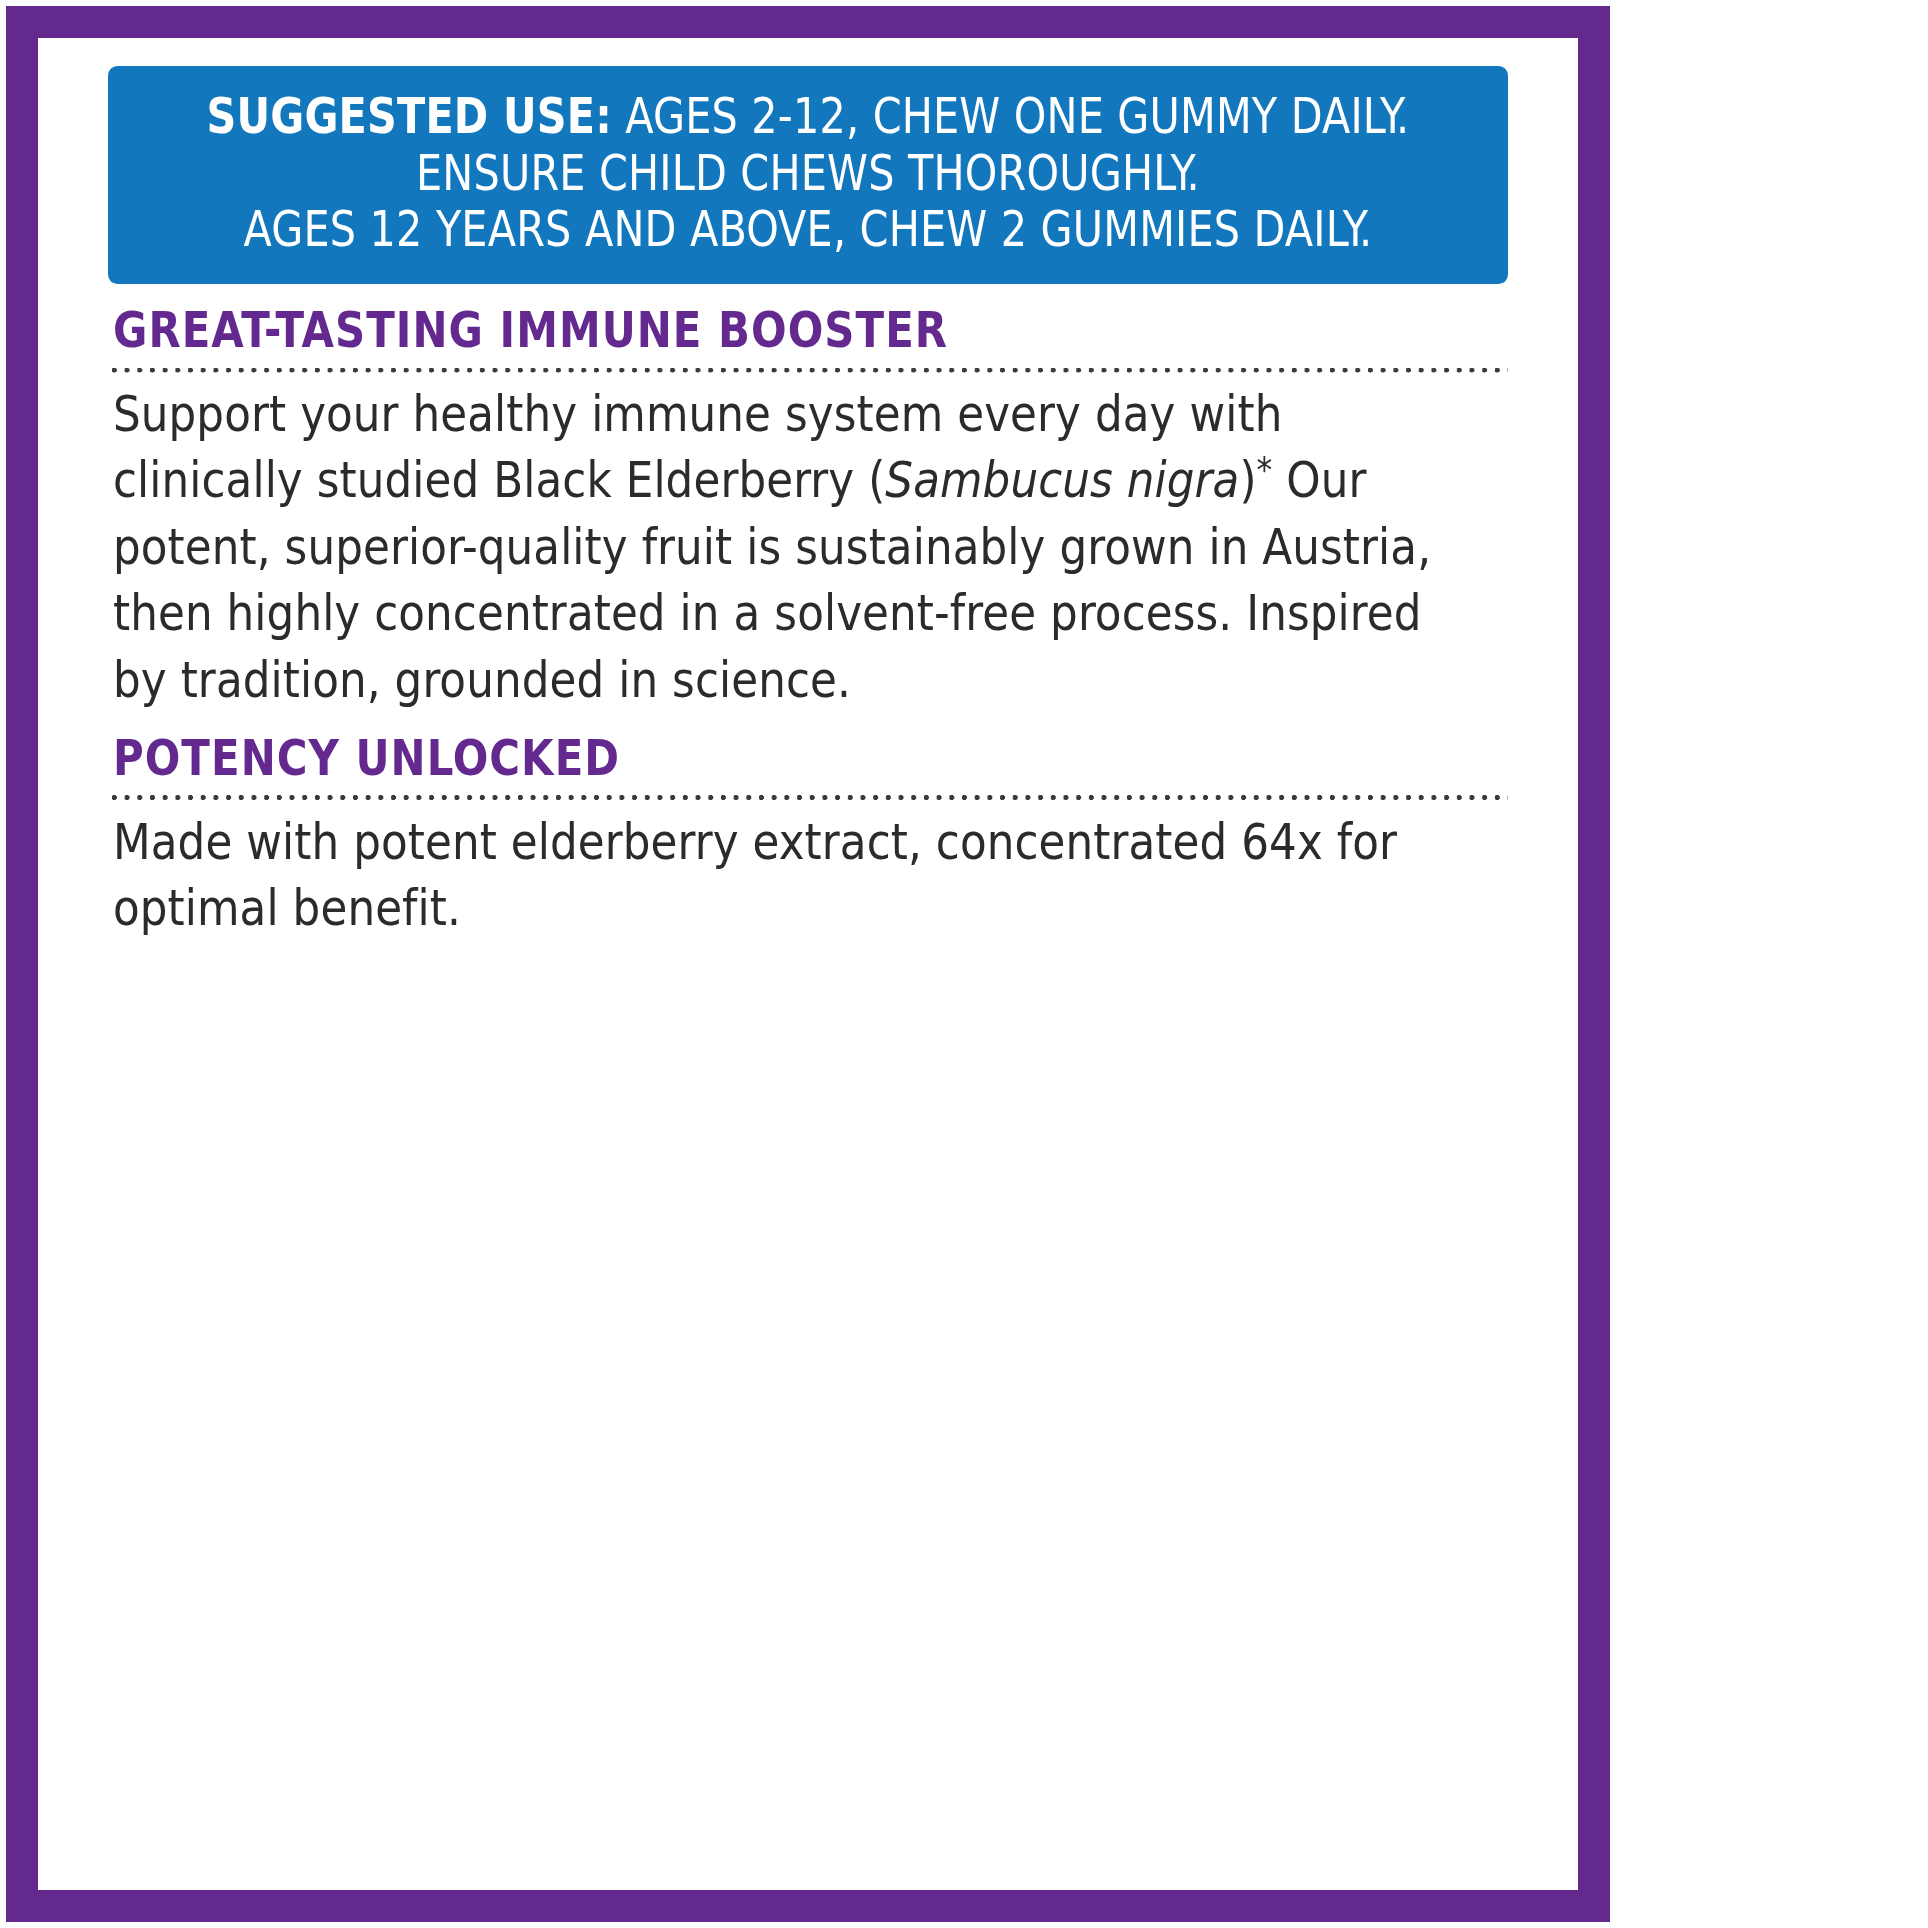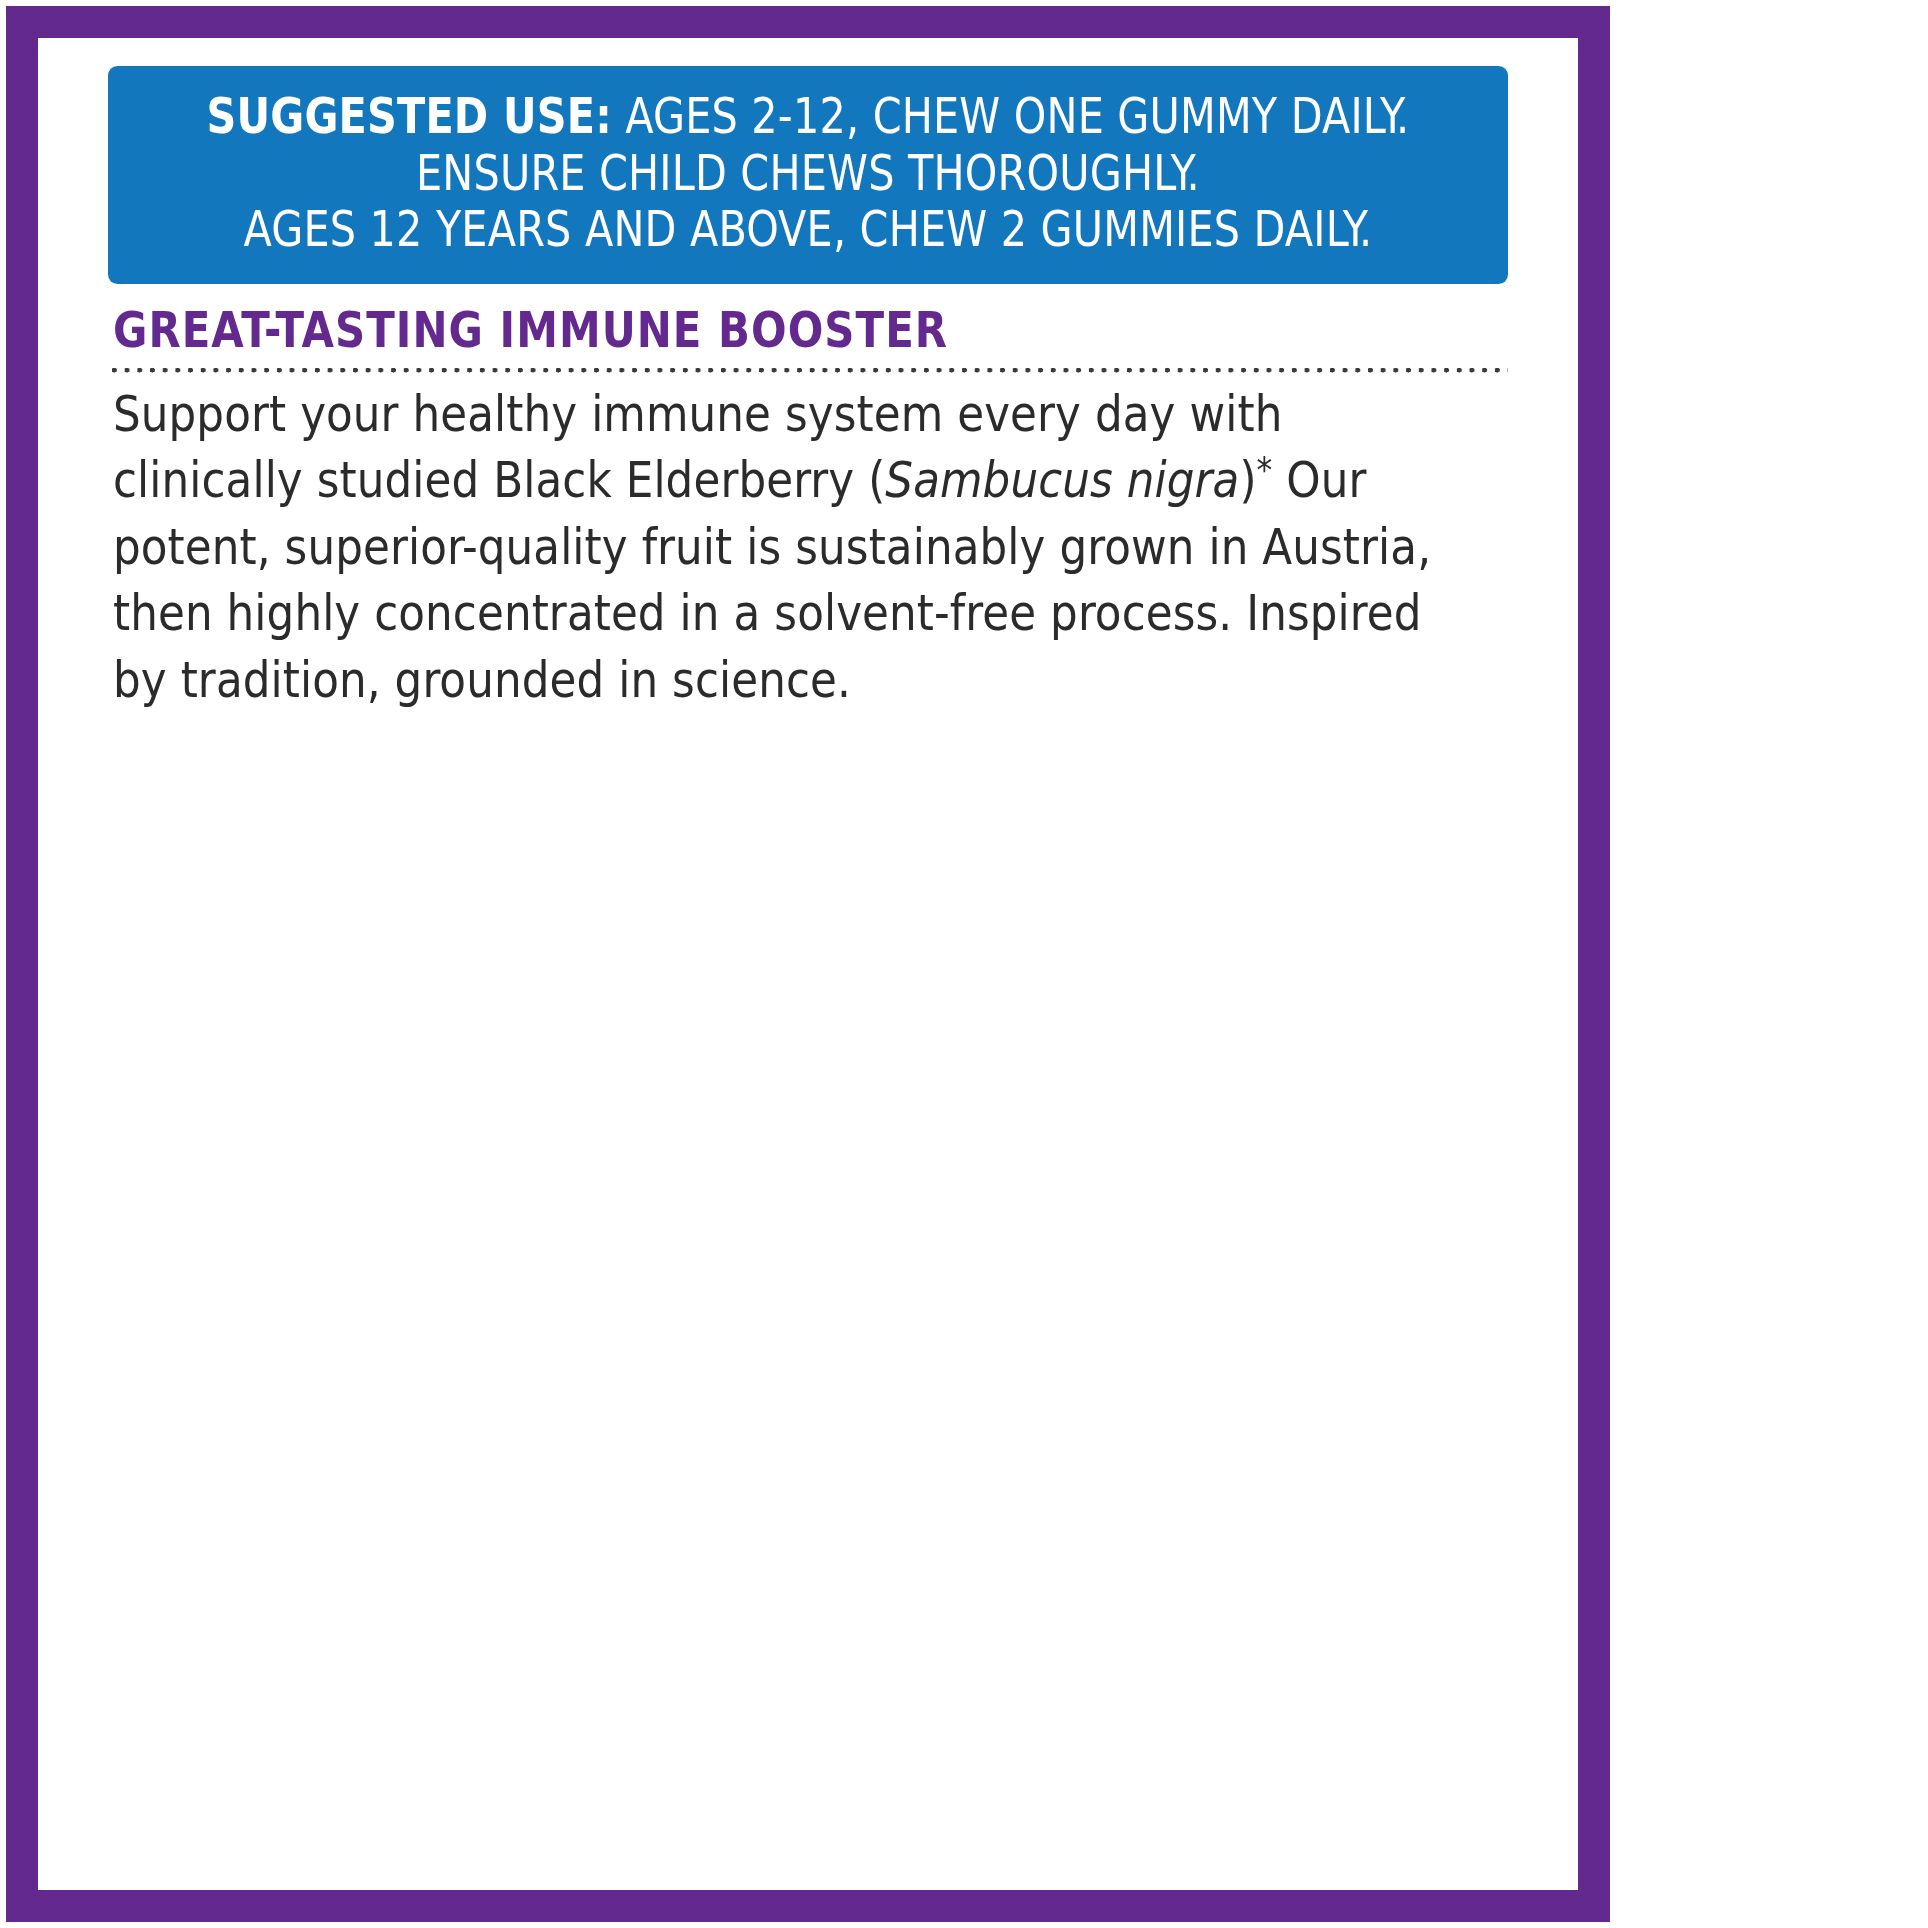--- a/index.html
+++ b/index.html
@@ -127,17 +127,22 @@
       </div>
 
       <div class="benefit-section">
         <div class="benefit-heading" style="color: rgb(99, 41, 143);">GREAT-TASTING IMMUNE BOOSTER</div>
         <div class="dotted-rule" style="background-image: radial-gradient(circle at 3.3px 3.3px, rgb(58, 58, 58) 2.4px, rgba(255, 255, 255, 0) 2.8px);"></div>
         <div class="benefit-body" style="color: rgb(43, 43, 43);"><span>Support your healthy immune system every day with clinically studied Black Elderberry (</span><em>Sambucus nigra</em><span>)</span><sup class="asterisk">*</sup><span> Our potent, superior-quality fruit is sustainably grown in Austria, then highly concentrated in a solvent-free process. Inspired by tradition, grounded in science.</span></div>
       </div>
 
 
 
+      <div class="benefit-section">
+        <div class="benefit-heading" style="color: rgb(99, 41, 143);">POTENCY UNLOCKED</div>
+        <div class="dotted-rule" style="background-image: radial-gradient(circle at 3.3px 3.3px, rgb(58, 58, 58) 2.4px, rgba(255, 255, 255, 0) 2.8px);"></div>
+        <div class="benefit-body" style="color: rgb(43, 43, 43);"><span>Made with potent elderberry extract, concentrated 64x for optimal benefit.</span></div>
+      </div>
 
     </div>
   </div>
 </div>
 
 
 </body></html>

